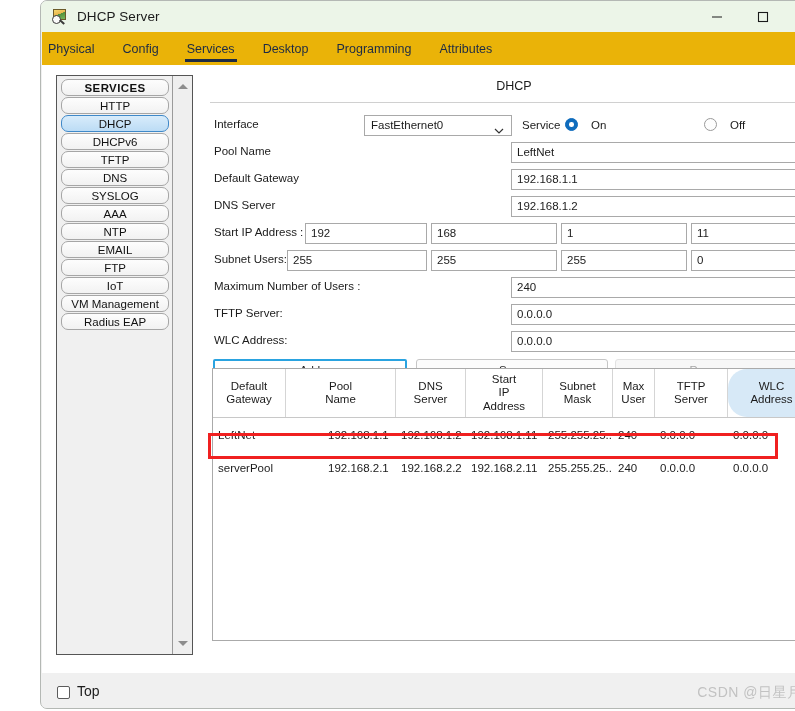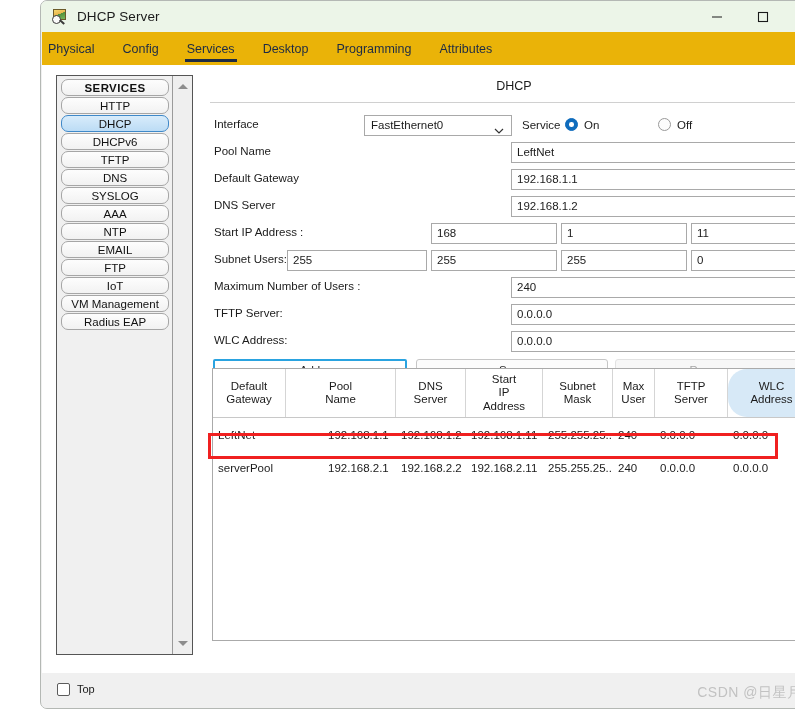--- a/index.html
+++ b/index.html
@@ -254,20 +254,21 @@
   .combo .chev {
     position: absolute;
     right: 7px; top: 6px;
   }
   .radio-wrap {
     position: absolute;
     display: flex;
     align-items: center;
     font-size: 11.5px;
     color: #1b1b1b;
+    gap: 7px;
   }
   .radio {
     width: 13px; height: 13px;
     border-radius: 50%;
     border: 1px solid #9a9a9a;
     background: #fdfdfd;
     box-sizing: border-box;
     margin-right: 6px;
     position: relative;
   }
@@ -377,22 +378,22 @@
     left: 1px;
     top: 672px;
     width: 791px;
     height: 36px;
     background: #f0f0f0;
   }
   .chk-wrap {
     position: absolute;
     left: 15px; top: 10px;
     display: flex;
-    align-items: flex-start;
-    font-size: 11px;
+    align-items: flex-end;
+    font-size: 14px;
     color: #1b1b1b;
   }
   .chk {
     width: 13px; height: 13px;
     border: 1px solid #5c5c5c;
     border-radius: 2px;
     background: #ffffff;
     box-sizing: border-box;
     margin-right: 7px;
   }
@@ -488,21 +489,21 @@
               <svg width="10" height="7" viewBox="0 0 10 7">
                   <polyline points="1,1 5,5 9,1" fill="none" stroke="#333" stroke-width="1.2"></polyline>
                 </svg>
             </span>
           </div>
           <div class="svc-label" style="left:312px; top:4px;">Service</div>
           <div class="radio-wrap" style="left:355px; top:3px;">
             <span class="radio on"></span>
             <span>On</span>
           </div>
-          <div class="radio-wrap" style="left:448px; top:3px;">
+          <div class="radio-wrap" style="left:494px; top:3px;">
             <span class="radio"></span>
             <span>Off</span>
           </div>
         </div>
 
         <div class="row" style="top:67px;">
           <div class="lbl">Pool Name</div>
           <div class="field" style="left:301px; width:291px;">LeftNet</div>
         </div>
 
@@ -511,20 +512,21 @@
           <div class="field" style="left:301px; width:291px;">192.168.1.1</div>
         </div>
 
         <div class="row" style="top:121px;">
           <div class="lbl">DNS Server</div>
           <div class="field" style="left:301px; width:291px;">192.168.1.2</div>
         </div>
 
         <div class="row" style="top:148px;">
           <div class="lbl">Start IP Address :</div>
+          <div class="field" style="left:95px; width:122px;">192</div>
           <div class="field" style="left:221px; width:126px;">168</div>
           <div class="field" style="left:351px; width:126px;">1</div>
           <div class="field" style="left:481px; width:111px;">11</div>
         </div>
 
         <div class="row" style="top:175px;">
           <div class="lbl">Subnet Users:</div>
           <div class="field" style="left:77px; width:140px;">255</div>
           <div class="field" style="left:221px; width:126px;">255</div>
           <div class="field" style="left:351px; width:126px;">255</div>

